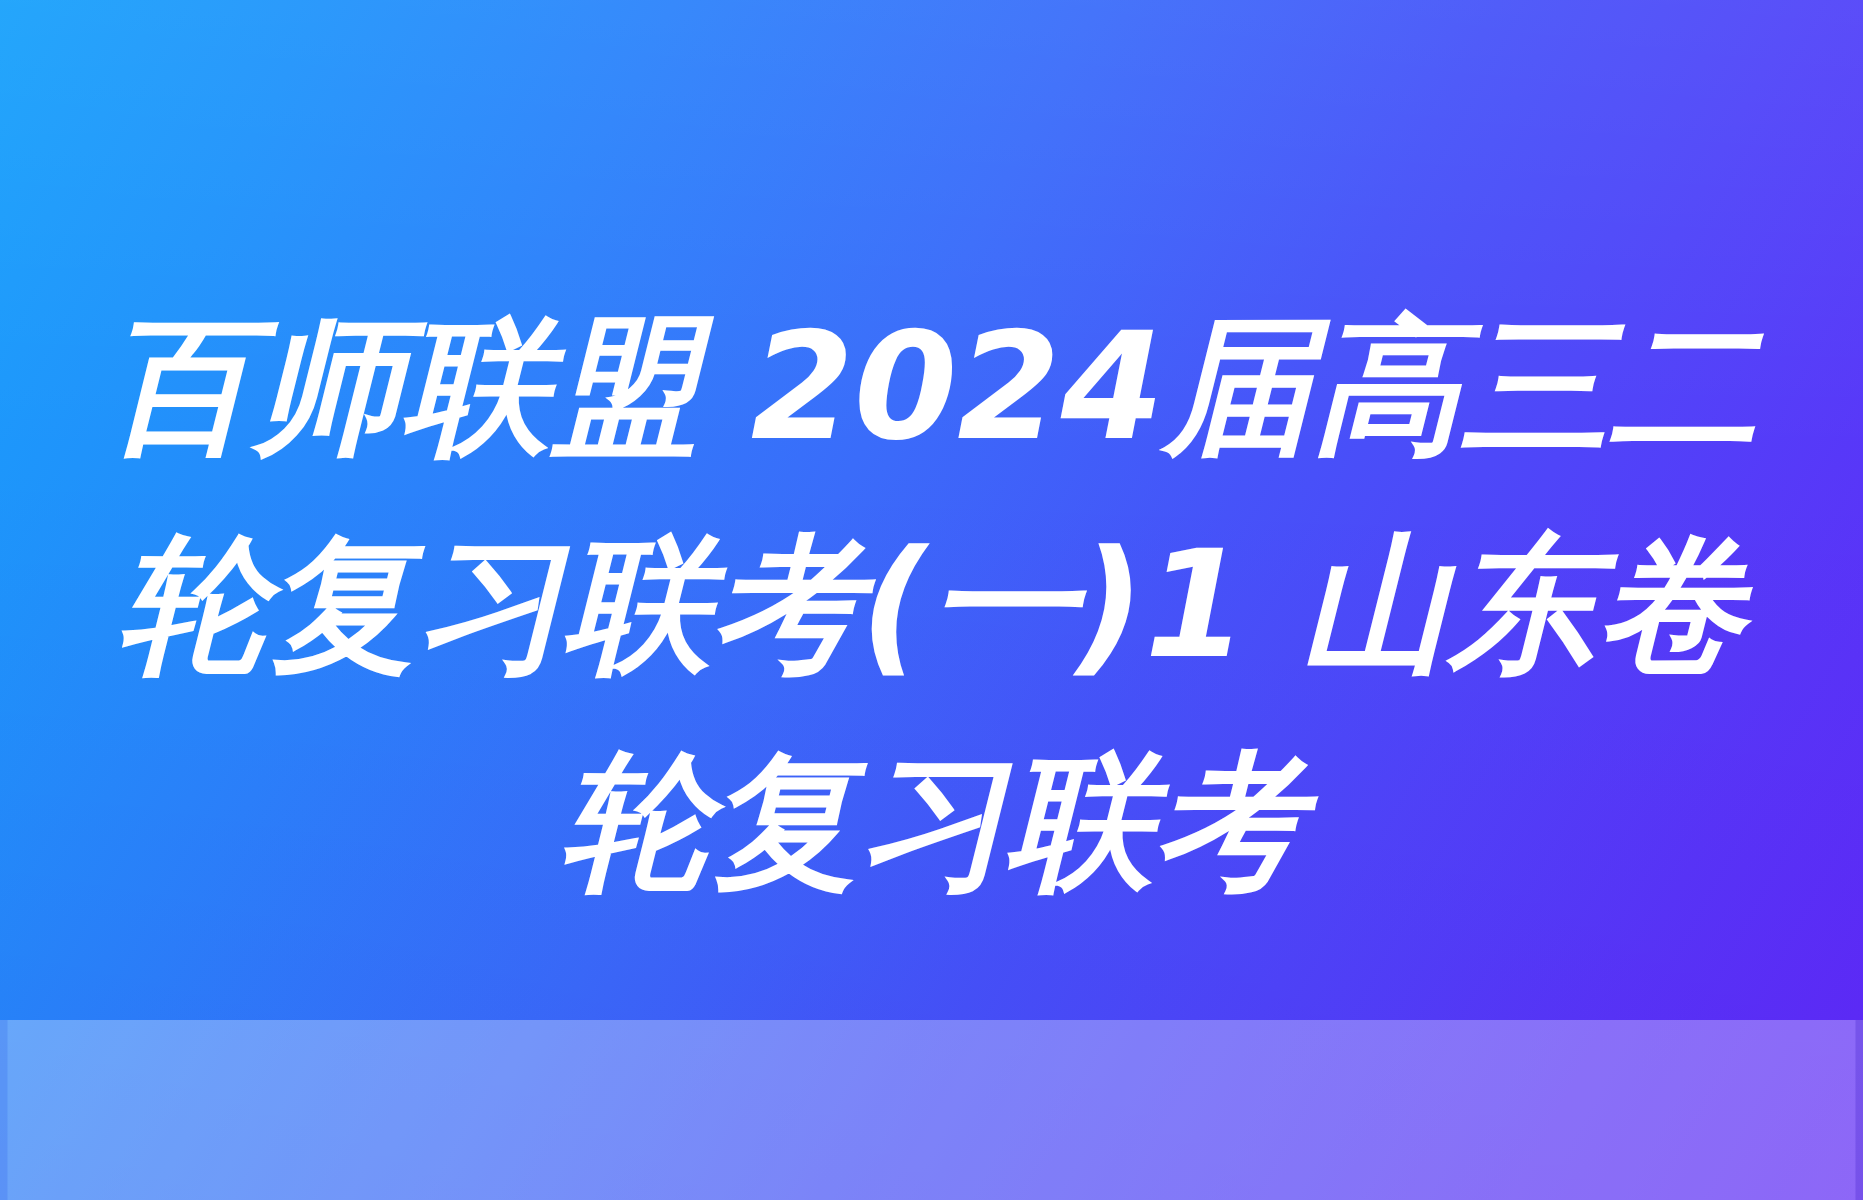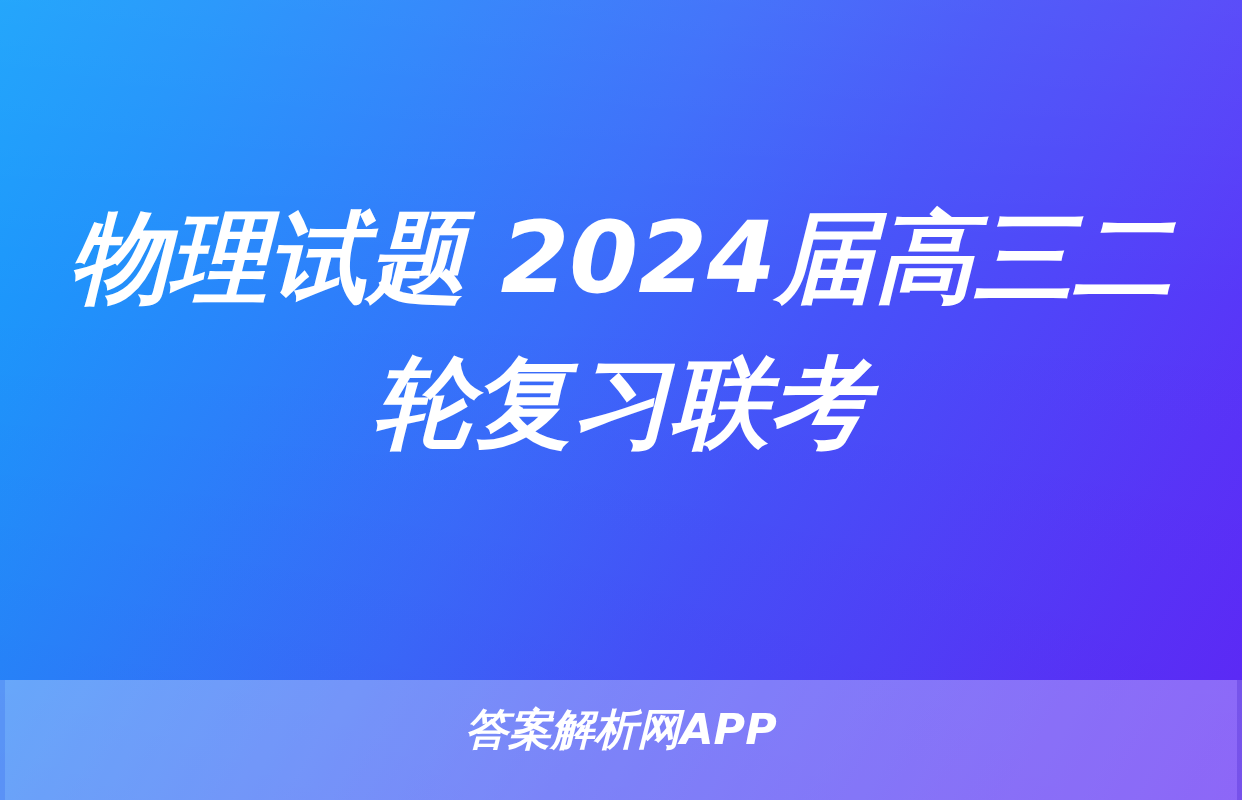--- a/index.html
+++ b/index.html
@@ -102,23 +102,23 @@
 </style>
 </head>
 <body>
 
 <div id="card">
 
   <div class="bg-base"></div>
   <div class="bg-sheen"></div>
 
   <div class="title-block">
-    <span class="title-line">物理试题 2024届高三二</span>
+    <span class="title-line">百师联盟 2024届高三二</span>
+    <span class="title-line">轮复习联考(一)1 山东卷</span>
     <span class="title-line">轮复习联考</span>
   </div>
 
   <div class="bottom-band"></div>
   <div class="band-edge left"></div>
   <div class="band-edge right"></div>
 
-  <div class="watermark">答案解析网APP</div>
 
 </div>
 
 </body></html>

